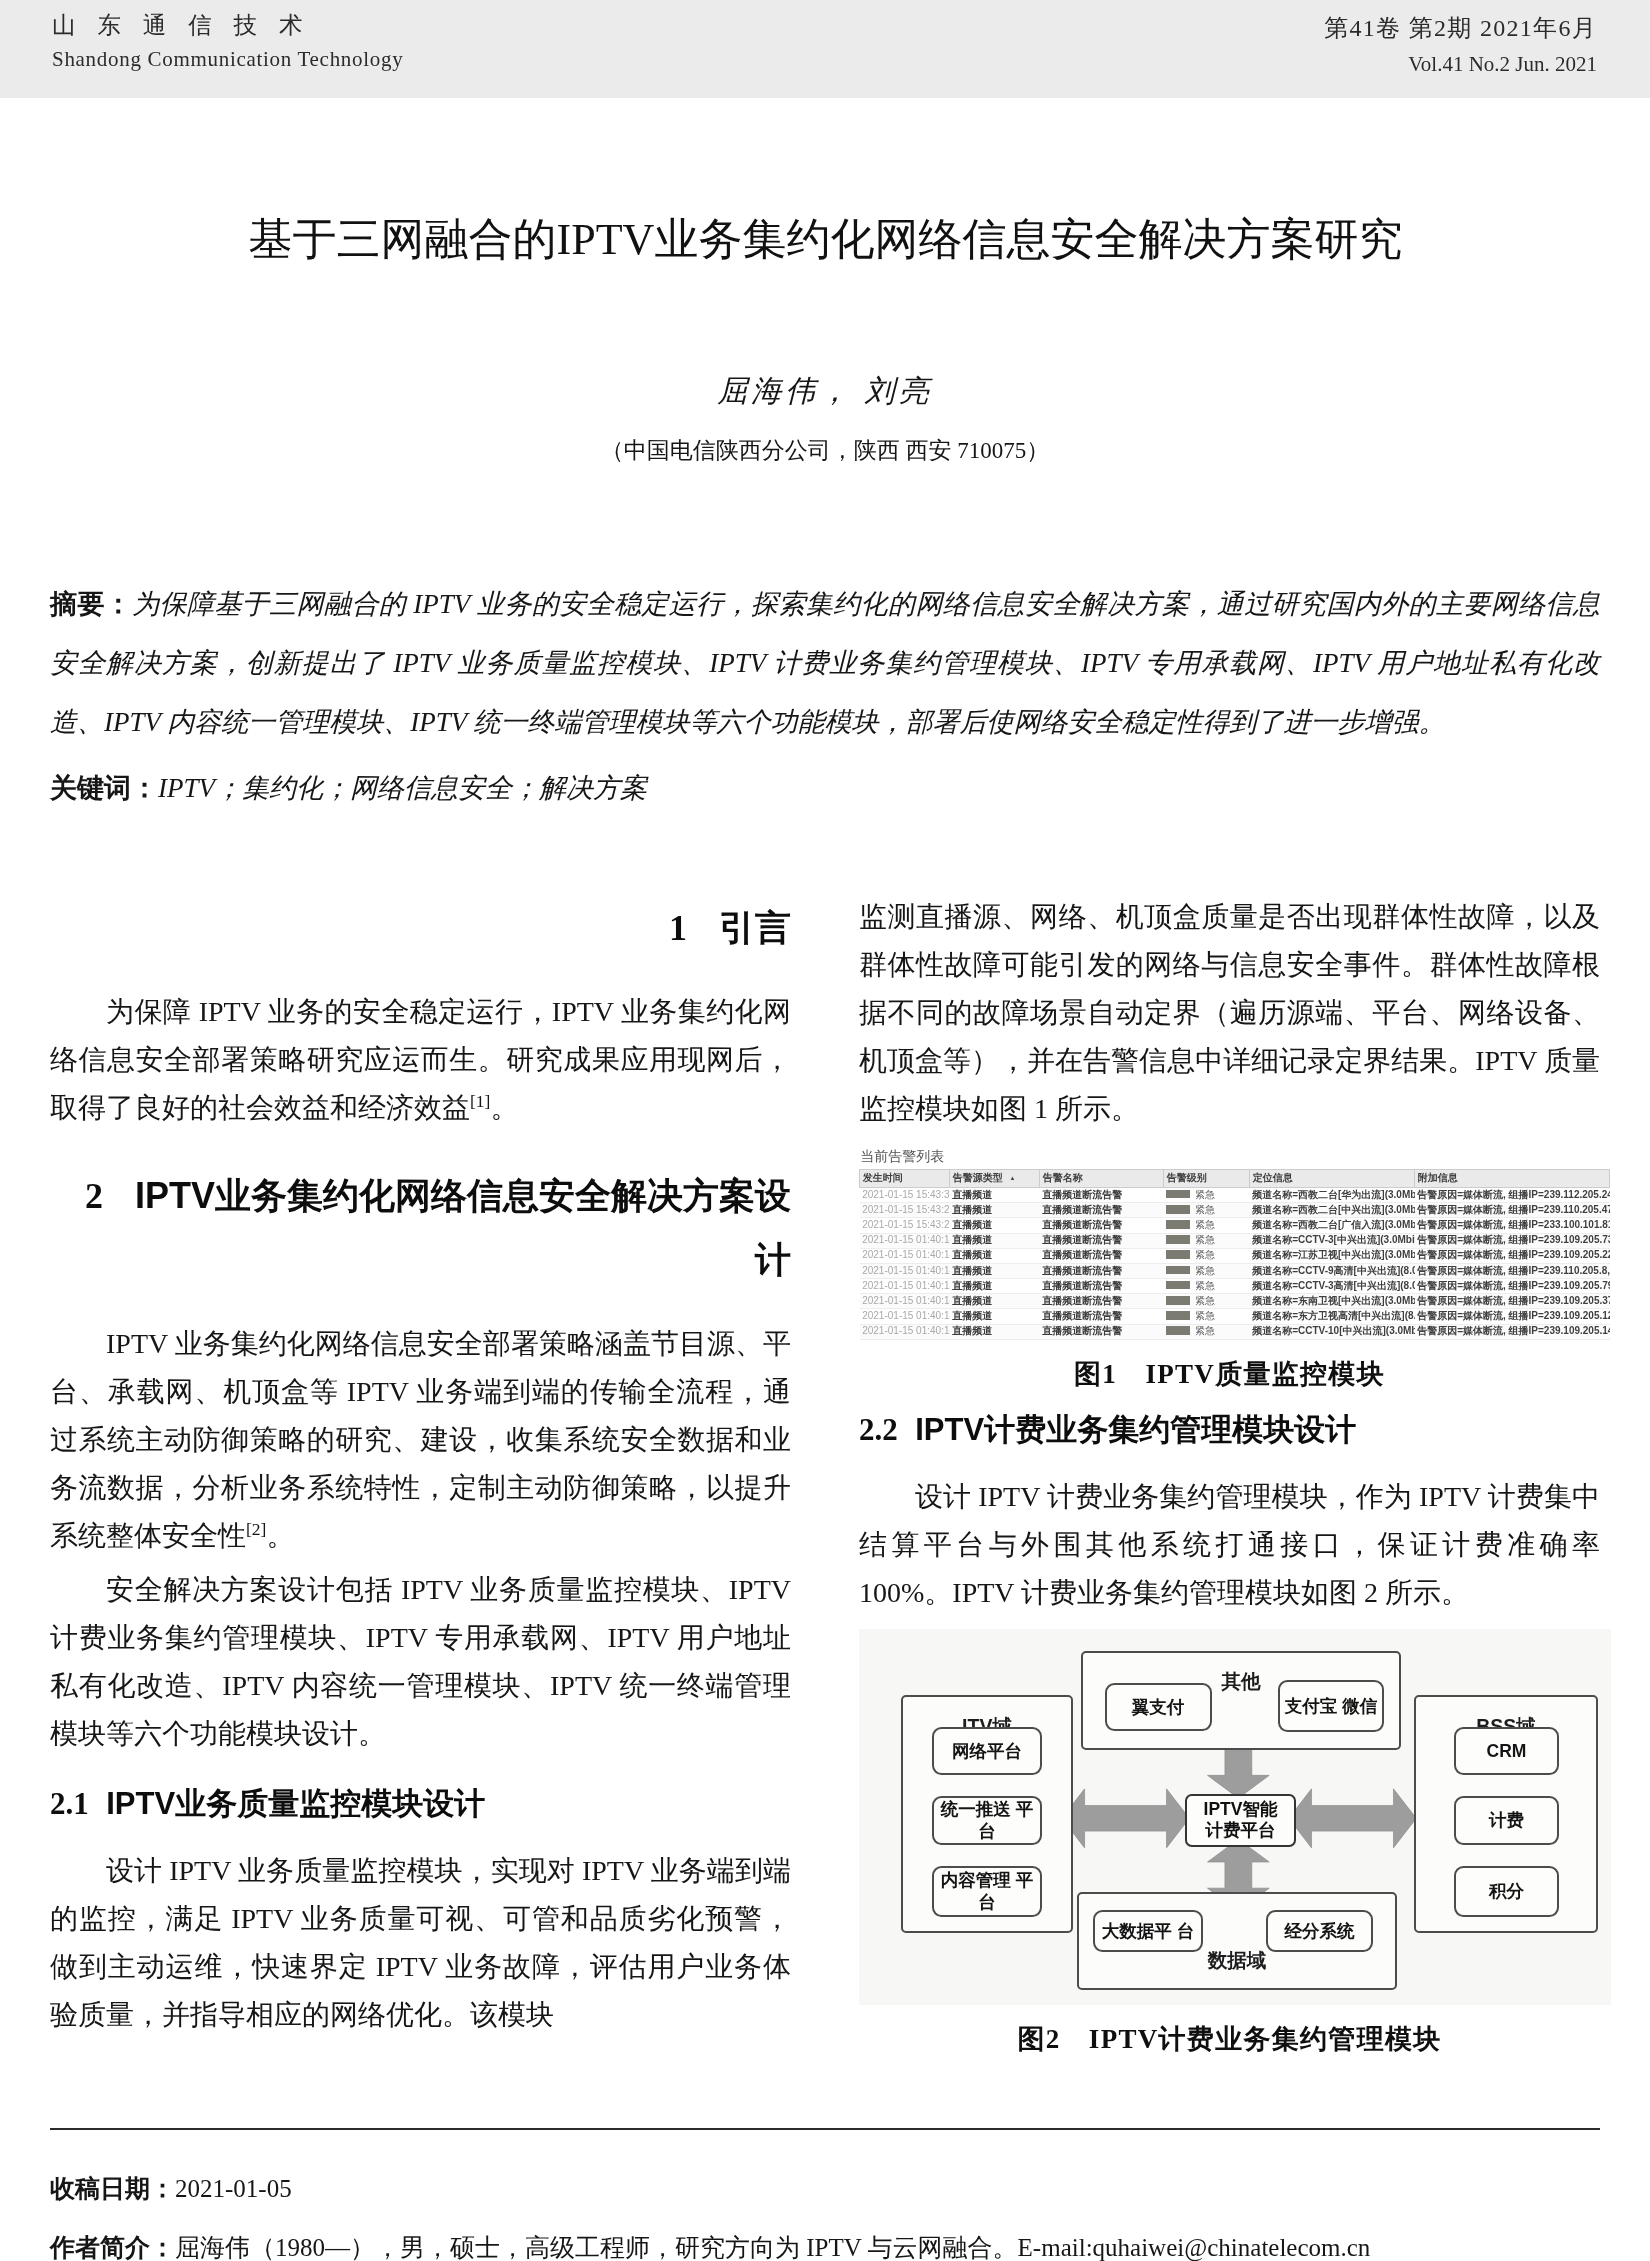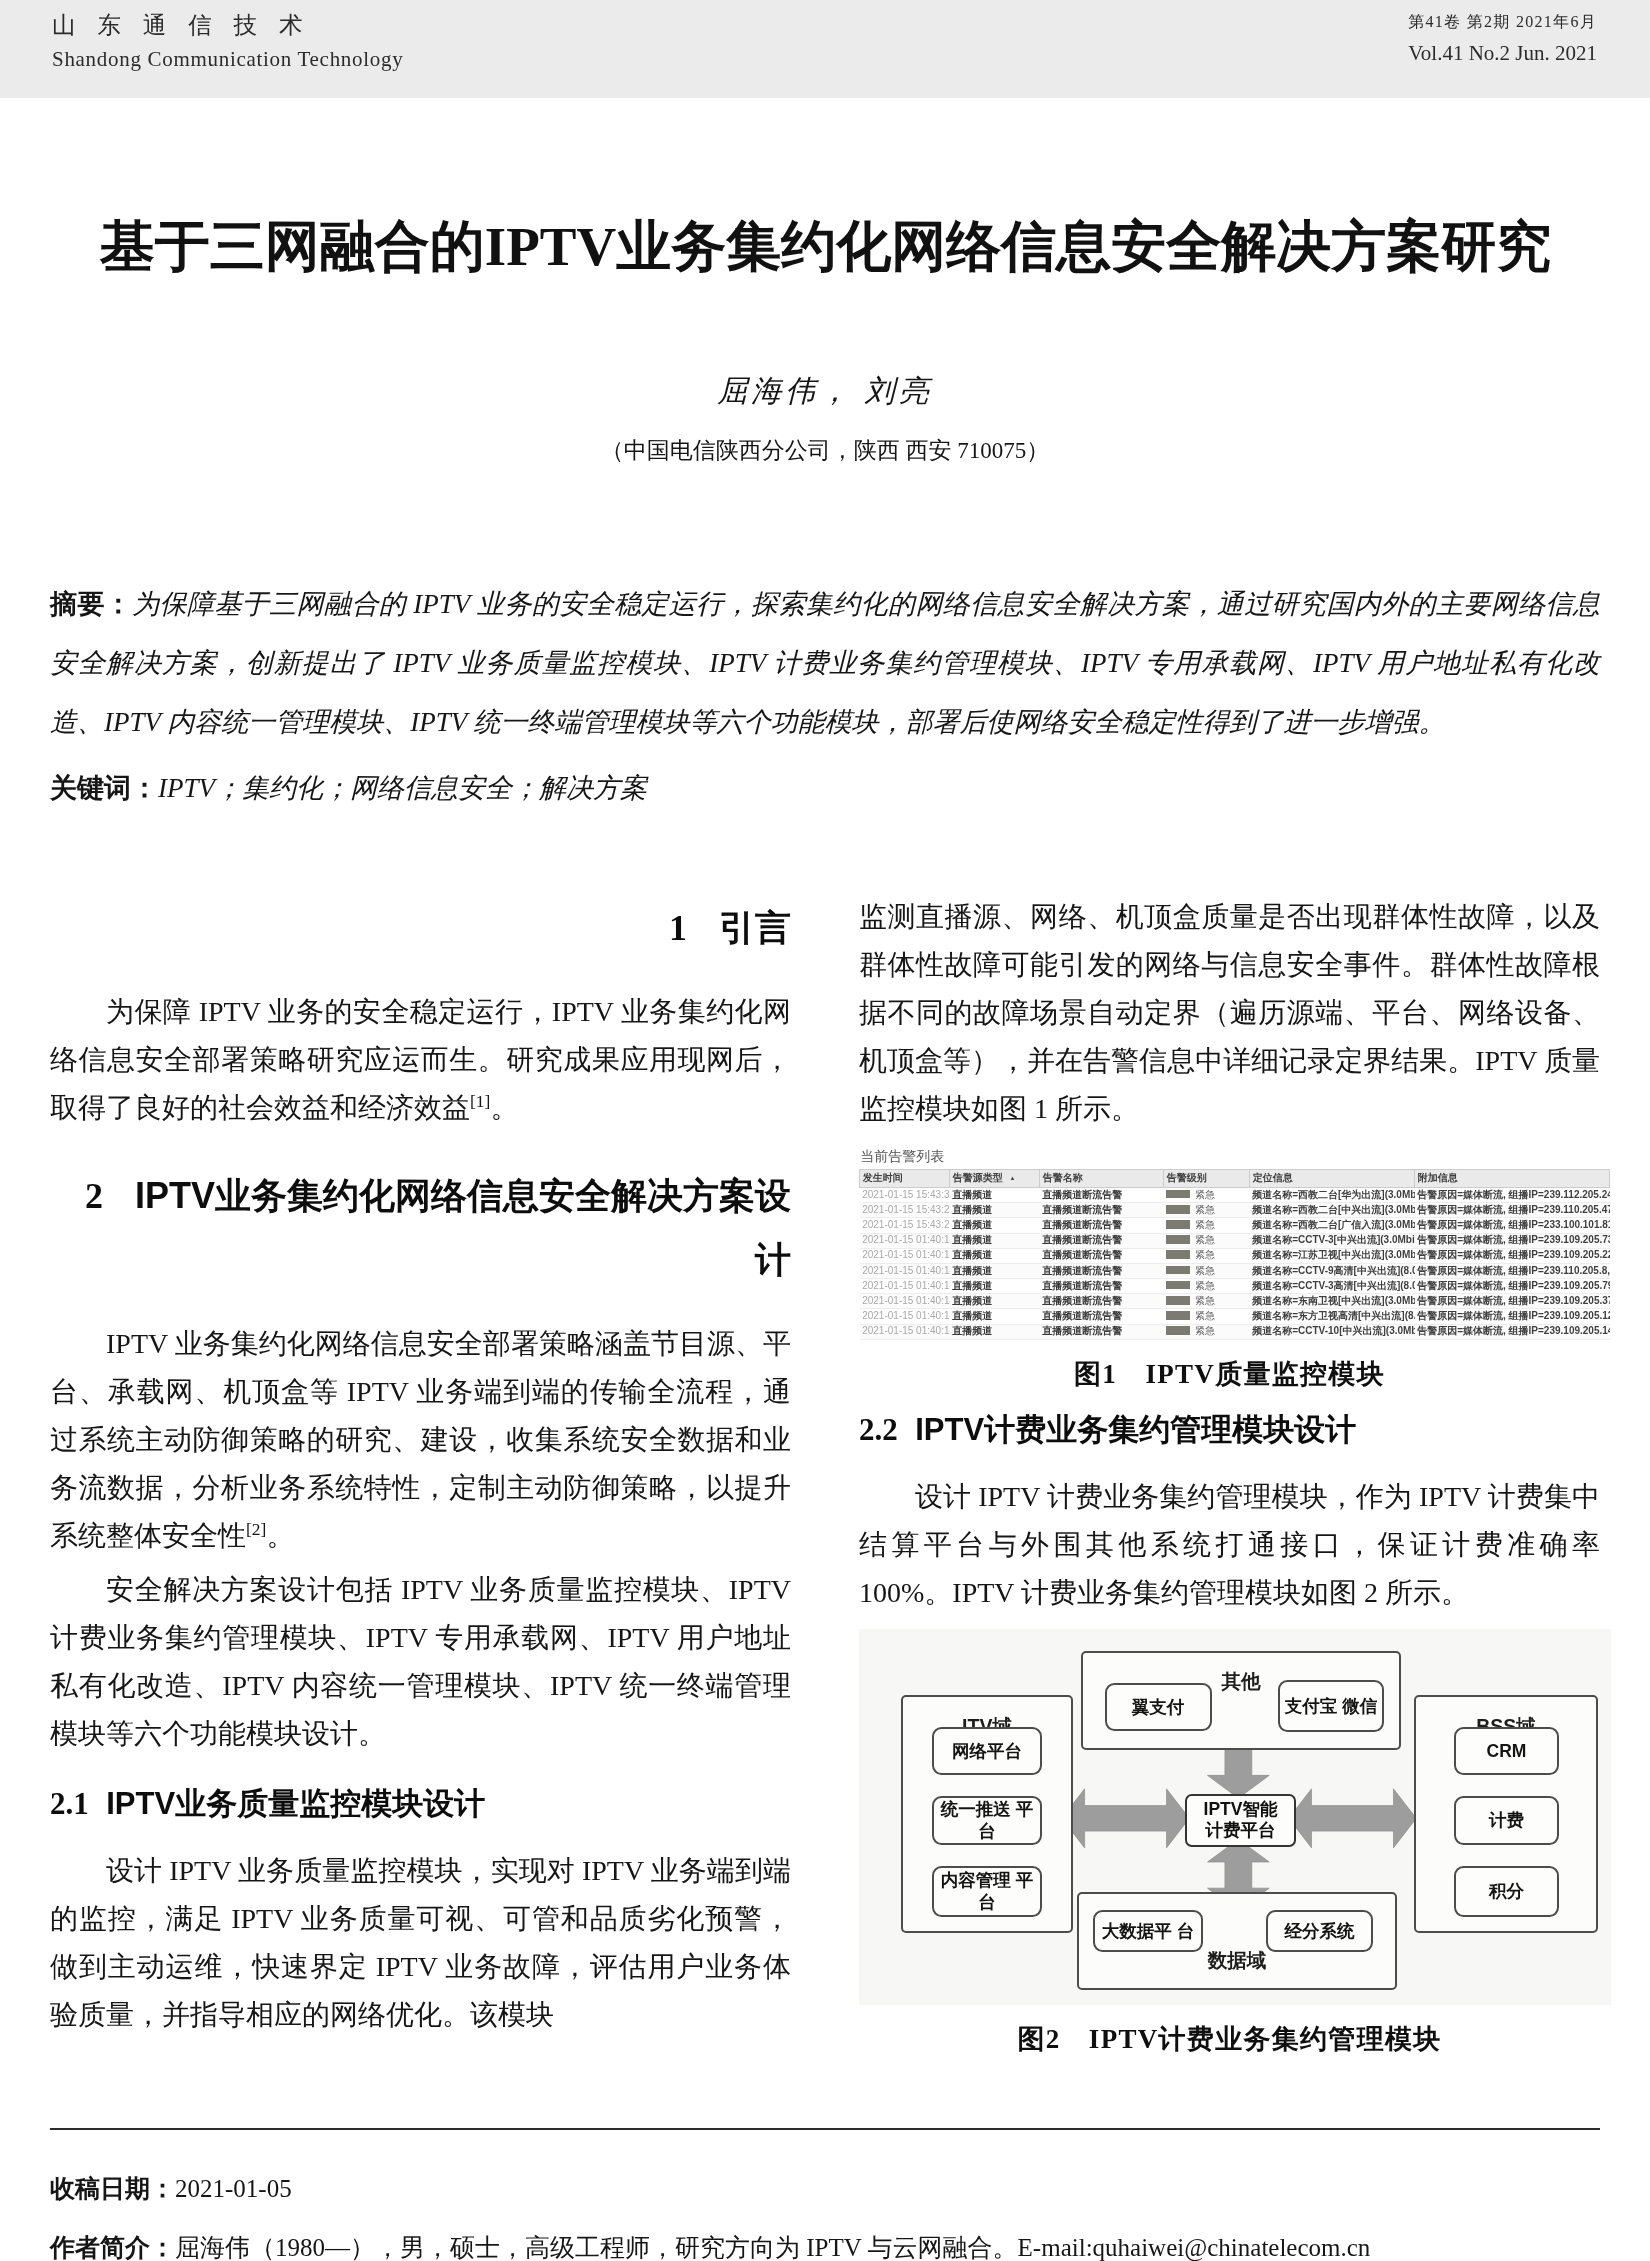--- a/index.html
+++ b/index.html
@@ -5,26 +5,26 @@
   html,body{margin:0;padding:0;background:#ffffff;}
   .page{position:relative;width:1651px;height:2261px;background:#ffffff;overflow:hidden;
         font-family:"Liberation Serif","DejaVu Serif",serif;color:#161616;}
 
   
   .header-band{position:absolute;left:0;top:0;width:1651px;height:98px;background:#ebebec;}
   .journal{position:absolute;left:52px;top:9.4px;}
   .journal-zh{font-size:23.5px;letter-spacing:8px;color:#2b2b2b;}
   .journal-en{font-size:21px;margin-top:5.4px;color:#2b2b2b;letter-spacing:0.7px;}
   .issue{position:absolute;right:54px;top:12px;text-align:right;color:#2b2b2b;}
-  .issue-zh{font-size:16px;letter-spacing:1.3px;}
+  .issue-zh{font-size:24px;letter-spacing:1.3px;}
   .issue-en{font-size:21px;margin-top:8px;}
 
   
   .paper-title{position:absolute;left:27px;top:210px;width:1597px;text-align:center;
-               font-weight:700;font-size:55px;letter-spacing:0px;color:#111;}
+               font-weight:400;font-size:44px;letter-spacing:0px;color:#111;}
   .authors{position:absolute;left:50px;top:371px;width:1550px;text-align:center;
            font-size:30px;font-style:italic;letter-spacing:4px;}
   .affiliation{position:absolute;left:50px;top:435px;width:1550px;text-align:center;font-size:23px;}
 
   
   .abstract-block{position:absolute;left:50px;top:575px;width:1550px;font-size:27px;line-height:59px;
                   text-align:justify;}
   .label-strong{font-family:"Liberation Sans","DejaVu Sans",sans-serif;font-weight:700;font-style:normal;}
   .kai{font-style:italic;}
   .kw-line{margin-top:6.7px;}

